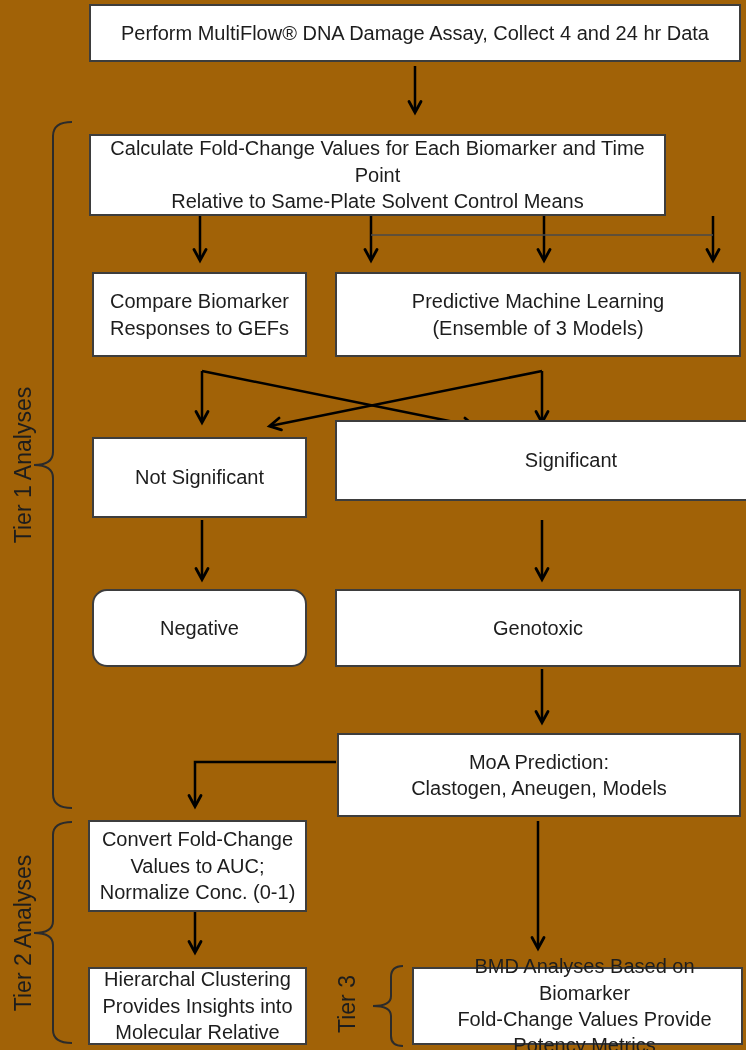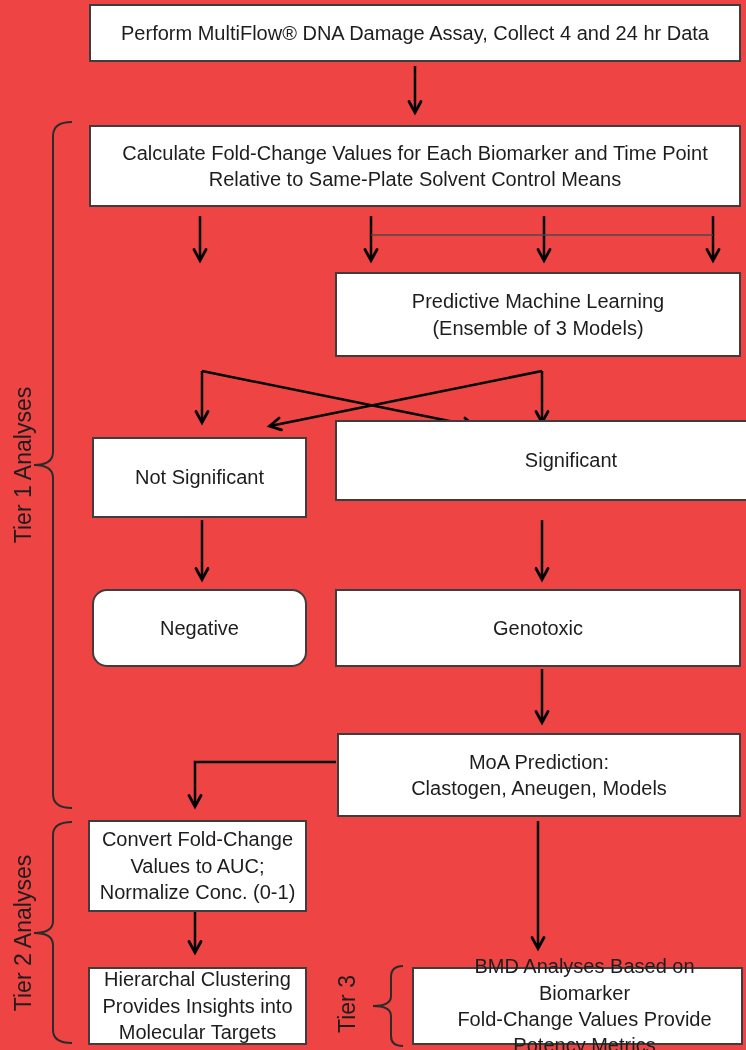--- a/index.html
+++ b/index.html
@@ -1,20 +1,20 @@
 <!DOCTYPE html>
 <html><head>
 <meta charset="utf-8">
 <style>
   html, body { margin: 0; padding: 0; background: #ffffff; }
   .canvas {
     position: relative;
     width: 746px;
     height: 1050px;
-    background: #ef4444;
+    background: #a16207;
     font-family: "Liberation Sans", sans-serif;
     overflow: hidden;
   }
   .overlay {
     position: absolute;
     left: 0; top: 0;
     width: 746px; height: 1050px;
     pointer-events: none;
   }
   .node {
@@ -26,21 +26,21 @@
     align-items: center;
     justify-content: center;
     text-align: center;
     color: #1d1d1d;
     font-size: 20px;
     line-height: 1.32;
     padding: 2px 6px;
   }
   .node-label { white-space: pre-line; }
   #n-perform   { left:  89px; top:   4px; width: 652px; height:  58px; }
-  #n-calc      { left:  89px; top: 125px; width: 652px; height:  82px; }
+  #n-calc      { left:  89px; top: 134px; width: 577px; height:  82px; }
   #n-compare   { left:  92px; top: 272px; width: 215px; height:  85px; }
   #n-ml        { left: 335px; top: 272px; width: 406px; height:  85px; }
   #n-notsig    { left:  92px; top: 437px; width: 215px; height:  81px; }
   #n-sig       { left: 335px; top: 420px; width: 472px; height:  81px; }
   #n-negative  { left:  92px; top: 589px; width: 215px; height:  78px; border-radius: 15px; }
   #n-genotoxic { left: 335px; top: 589px; width: 406px; height:  78px; }
   #n-moa       { left: 337px; top: 733px; width: 404px; height:  84px; }
   #n-convert   { left:  88px; top: 820px; width: 219px; height:  92px; }
   #n-cluster   { left:  88px; top: 967px; width: 219px; height:  78px; }
   #n-bmd       { left: 412px; top: 967px; width: 331px; height:  78px; padding-left: 20px; }
@@ -103,20 +103,24 @@
     </g>
   </svg>
 
   <div class="node" id="n-perform">
     <span class="node-label">Perform MultiFlow® DNA Damage Assay, Collect 4 and 24 hr Data</span>
   </div>
   <div class="node" id="n-calc">
     <span class="node-label">Calculate Fold-Change Values for Each Biomarker and Time Point
 Relative to Same-Plate Solvent Control Means</span>
   </div>
+  <div class="node" id="n-compare">
+    <span class="node-label">Compare Biomarker
+Responses to GEFs</span>
+  </div>
   <div class="node" id="n-ml">
     <span class="node-label">Predictive Machine Learning
 (Ensemble of 3 Models)</span>
   </div>
   <div class="node" id="n-notsig">
     <span class="node-label">Not Significant</span>
   </div>
   <div class="node" id="n-sig">
     <span class="node-label">Significant</span>
   </div>
@@ -131,21 +135,21 @@
 Clastogen, Aneugen, Models</span>
   </div>
   <div class="node" id="n-convert">
     <span class="node-label">Convert Fold-Change
 Values to AUC;
 Normalize Conc. (0-1)</span>
   </div>
   <div class="node" id="n-cluster">
     <span class="node-label">Hierarchal Clustering
 Provides Insights into
-Molecular Targets</span>
+Molecular Relative</span>
   </div>
   <div class="node" id="n-bmd">
     <span class="node-label">BMD Analyses Based on Biomarker
 Fold-Change Values Provide
 Potency Metrics</span>
   </div>
 
   <div class="tier-label" id="tier1-label">Tier 1 Analyses</div>
   <div class="tier-label" id="tier2-label">Tier 2 Analyses</div>
   <div class="tier-label" id="tier3-label">Tier 3</div>

